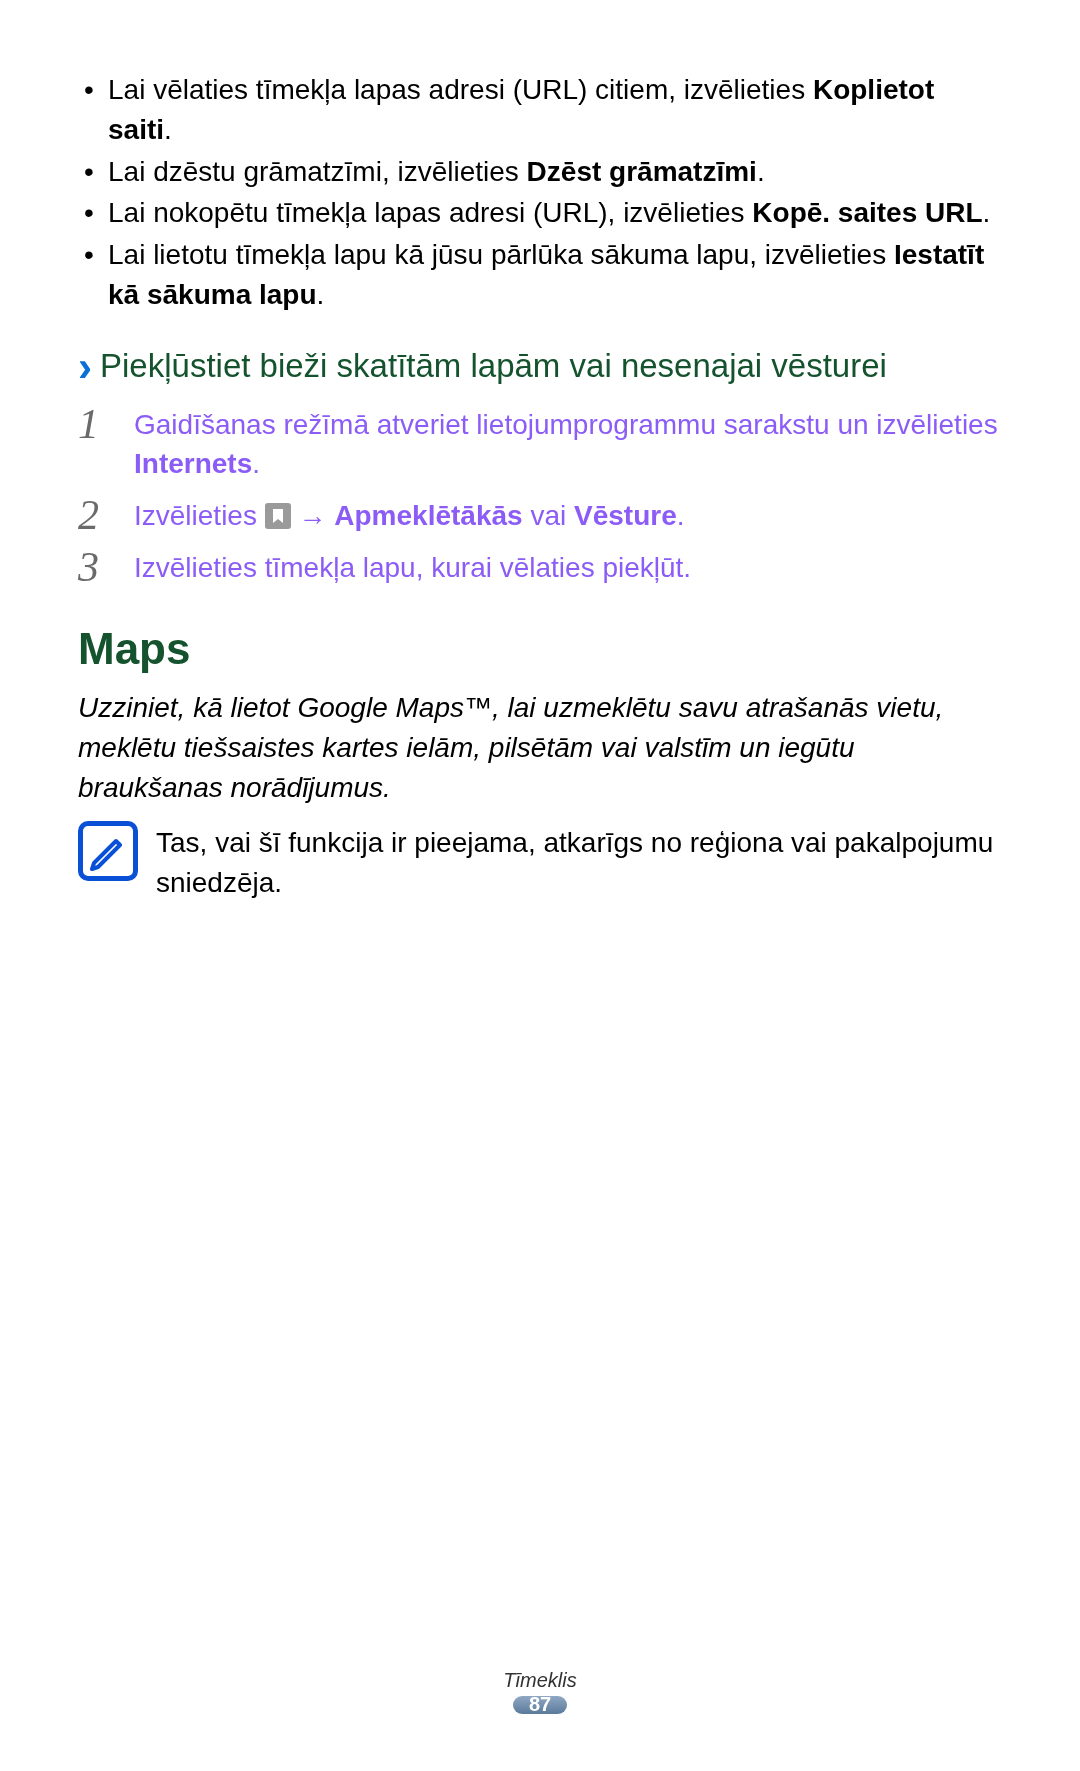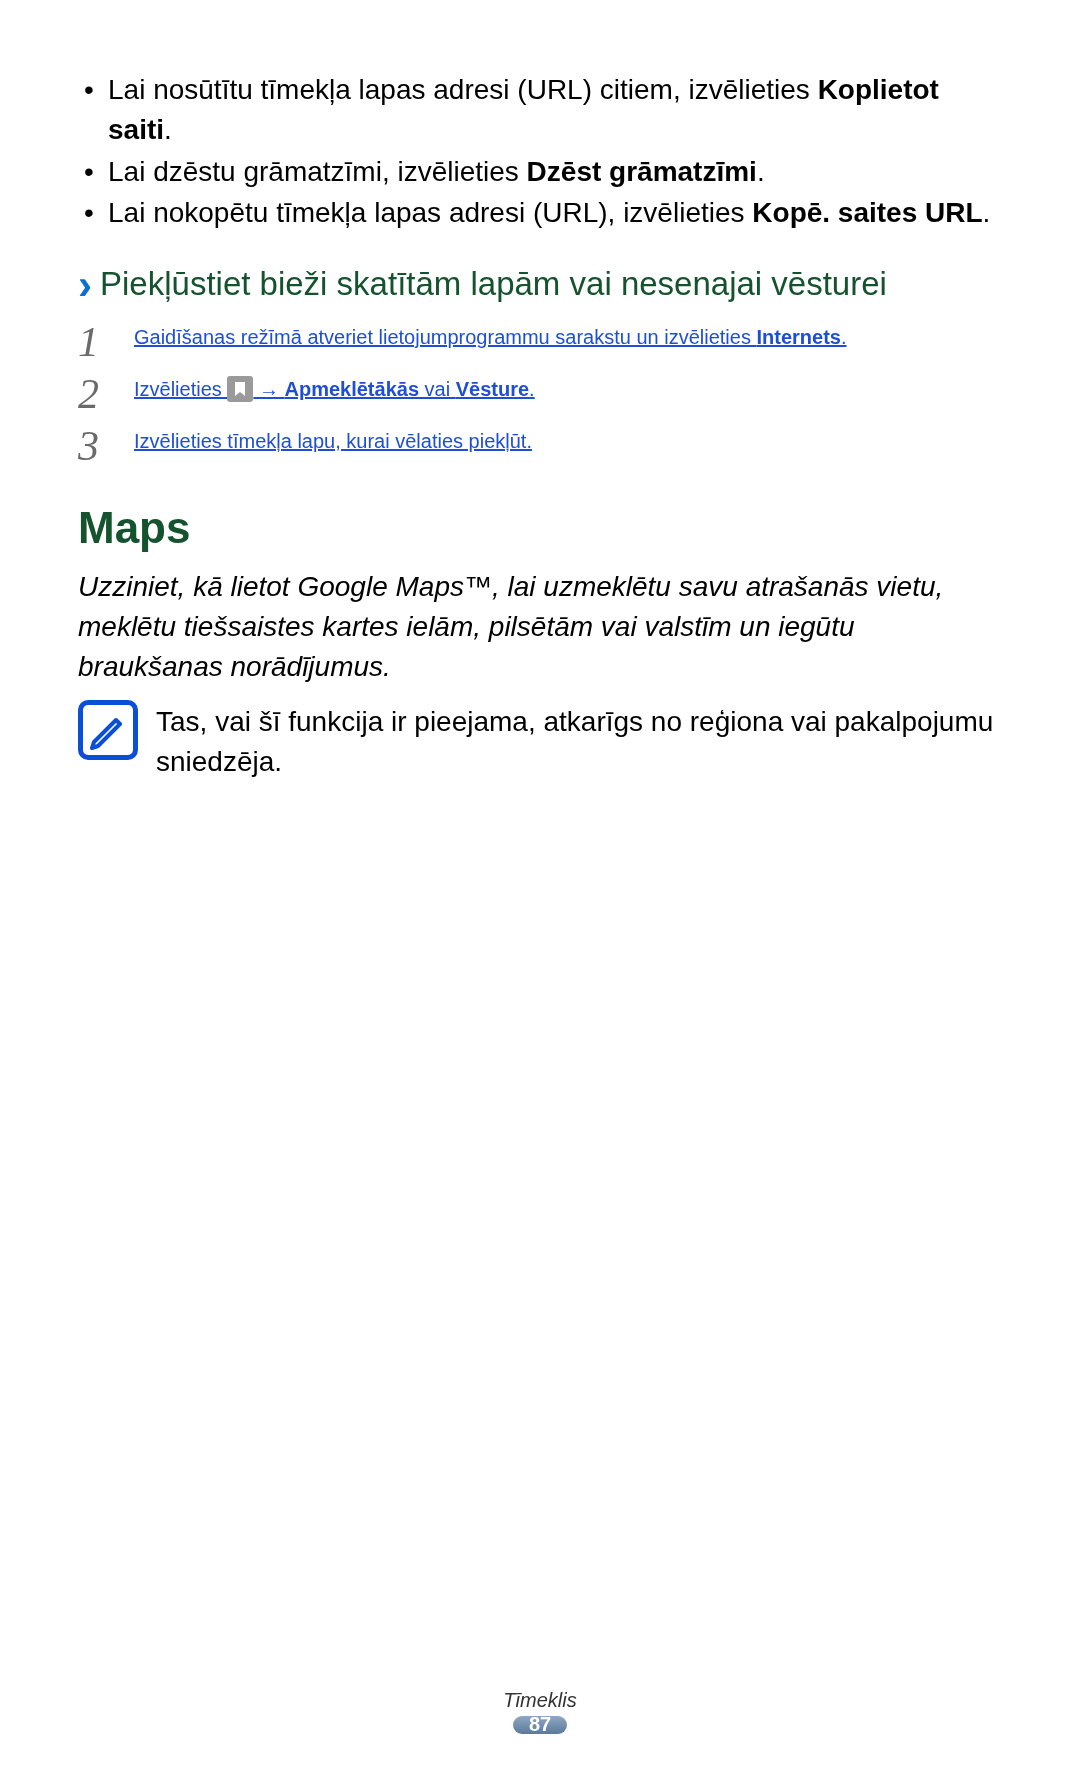--- a/index.html
+++ b/index.html
@@ -63,25 +63,24 @@
     font-family: Georgia, serif;
     font-style: italic;
     font-size: 42px;
     color: #6a6a6a;
     width: 56px;
     flex-shrink: 0;
     line-height: 1;
     padding-top: 2px;
   }
   .step-text {
-    font-size: 20px;
-    line-height: 1.42;
-    color: #1d4ed8;
+    font-size: 28px;
+    line-height: 1.42;
+    color: #8b5cf6;
     padding-top: 4px;
-    text-decoration: underline;
   }
   
   .icon-inline {
     display: inline-flex;
     align-items: center;
     justify-content: center;
     width: 26px;
     height: 26px;
     background: #9a9a9a;
     border-radius: 3px;
@@ -140,21 +139,21 @@
   .para {
     font-size: 28px;
     line-height: 1.42;
     color: #000;
     margin-bottom: 14px;
     font-style: italic;
   }
   
   .footer {
     position: absolute;
-    bottom: 36px;
+    bottom: 56px;
     left: 0;
     width: 100%;
     text-align: center;
   }
   .footer-label {
     font-style: italic;
     font-size: 20px;
     color: #333;
   }
   .footer-num {
@@ -171,27 +170,30 @@
     font-weight: 600;
   }
 </style>
 </head>
 <body>
 
 <div class="page">
 
   <ul class="bullet-list">
     <li class="bullet-item">
-      <span>Lai nosūtītu tīmekļa lapas adresi (URL) citiem, izvēlieties </span><span class="bold">Koplietot saiti</span><span>.</span>
+      <span>Lai vēlaties tīmekļa lapas adresi (URL) citiem, izvēlieties </span><span class="bold">Koplietot saiti</span><span>.</span>
     </li>
     <li class="bullet-item">
       <span>Lai dzēstu grāmatzīmi, izvēlieties </span><span class="bold">Dzēst grāmatzīmi</span><span>.</span>
     </li>
     <li class="bullet-item">
       <span>Lai nokopētu tīmekļa lapas adresi (URL), izvēlieties </span><span class="bold">Kopē. saites URL</span><span>.</span>
+    </li>
+    <li class="bullet-item">
+      <span>Lai lietotu tīmekļa lapu kā jūsu pārlūka sākuma lapu, izvēlieties </span><span class="bold">Iestatīt kā sākuma lapu</span><span>.</span>
     </li>
   </ul>
 
   <div class="section-heading">
     <span class="chevron">›</span>
     <span class="heading-text">Piekļūstiet bieži skatītām lapām vai nesenajai vēsturei</span>
   </div>
 
   <div class="step-row">
     <div class="step-num">1</div>

